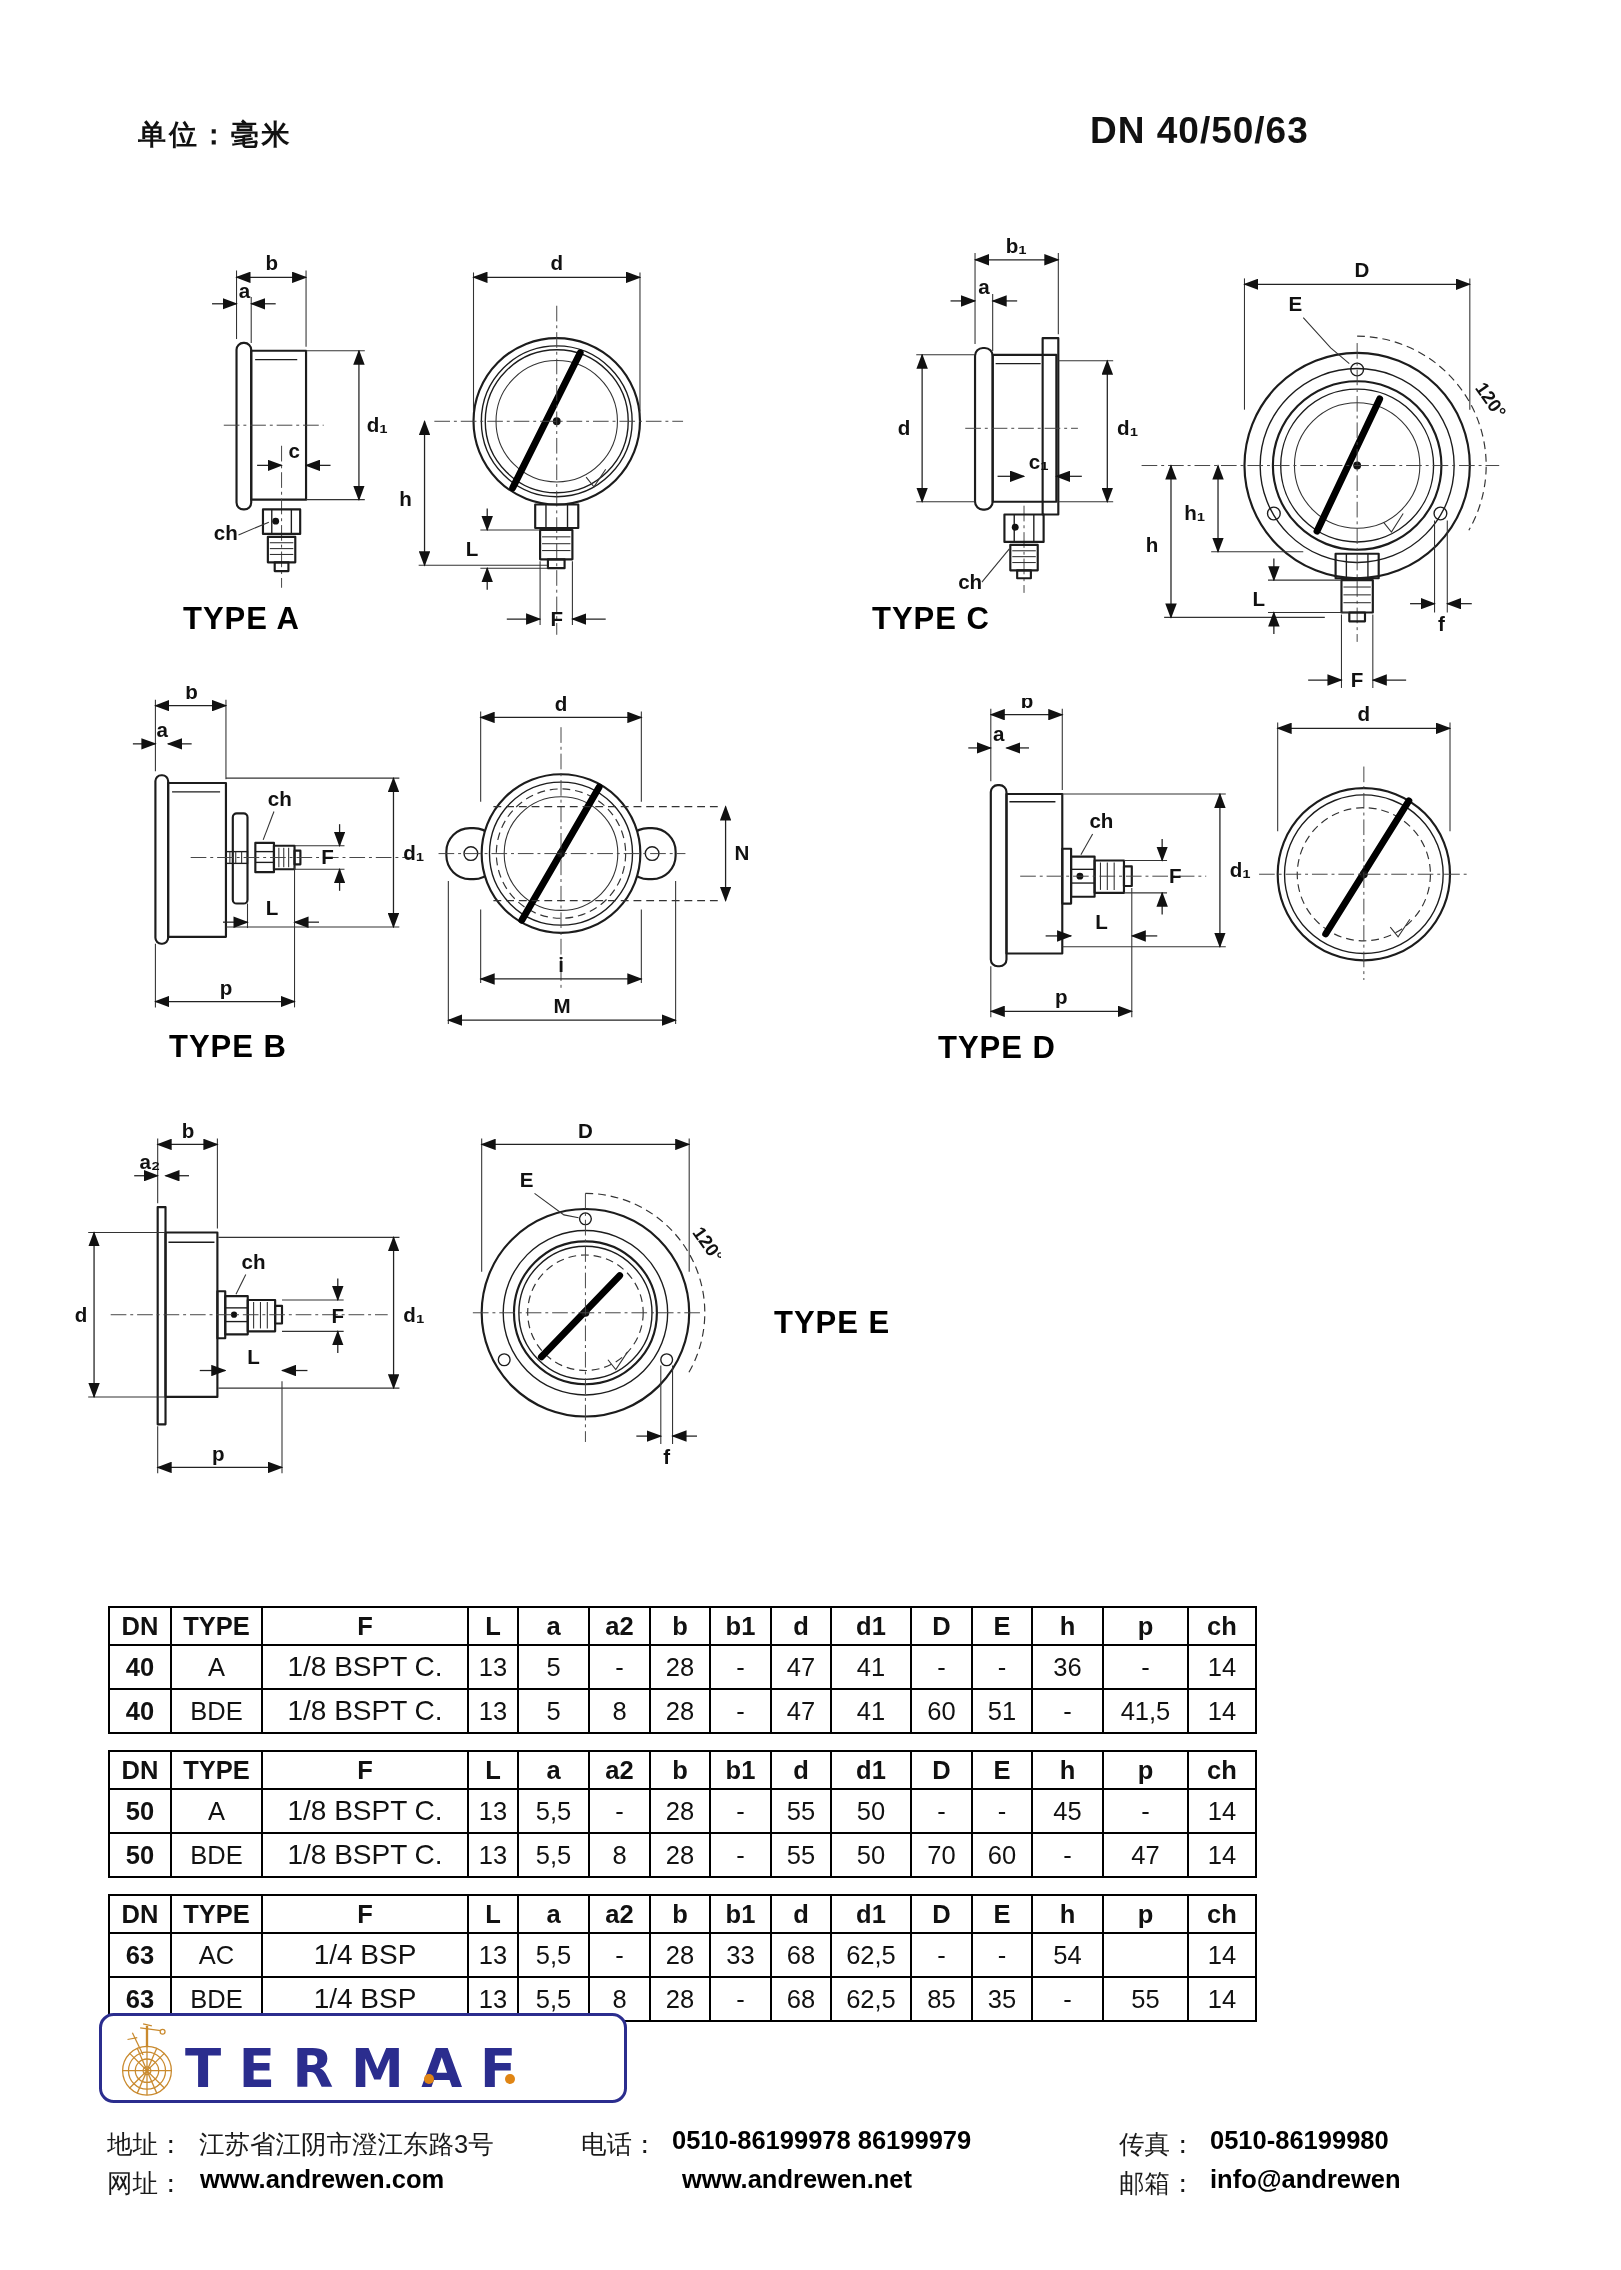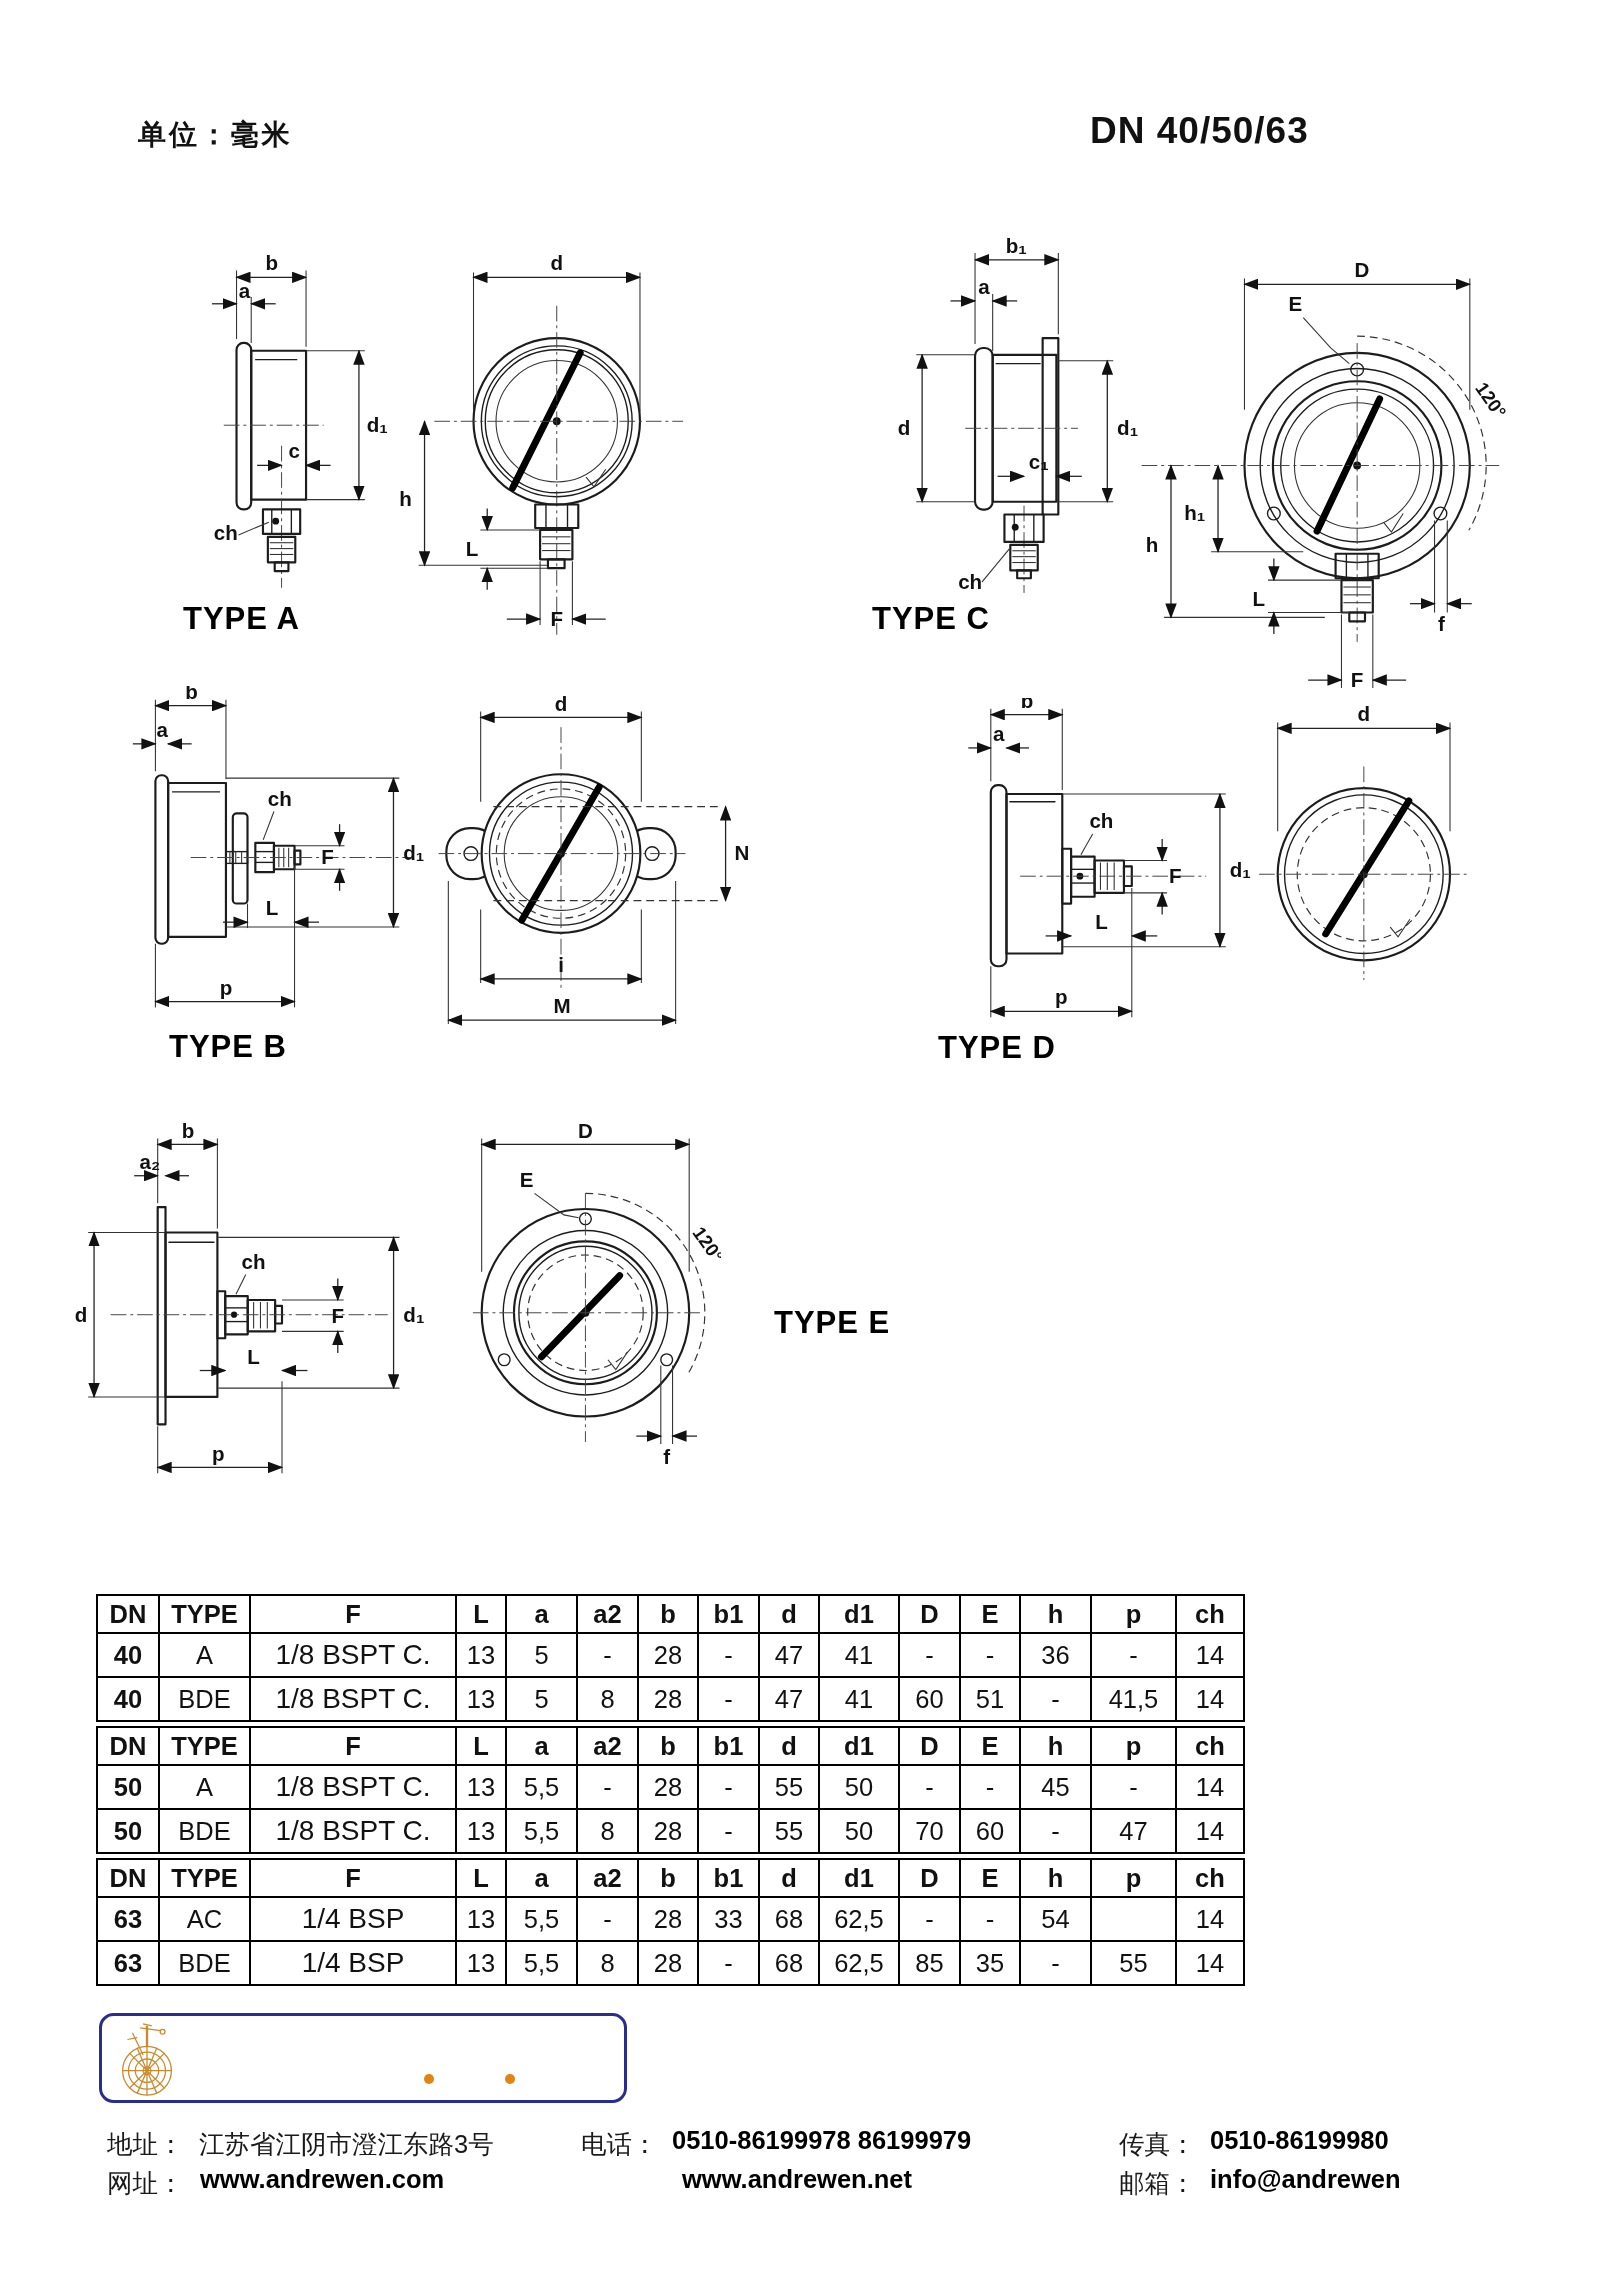--- a/index.html
+++ b/index.html
@@ -18,21 +18,21 @@
   svg .dim{stroke:#222;stroke-width:1.3;fill:none;}
   svg .cl{stroke:#444;stroke-width:1;fill:none;stroke-dasharray:16 4 3 4;}
   svg .dsh{stroke:#333;stroke-width:1.2;fill:none;stroke-dasharray:8 5;}
   svg .dl{font:bold 21px "Liberation Sans",sans-serif;fill:#111;}
   svg .dls{font:bold 19px "Liberation Sans",sans-serif;fill:#111;}
   svg .needle{stroke:#000;stroke-width:7;stroke-linecap:round;}
   svg .wfill{fill:#fff;}
   svg .blk{fill:#111;}
 
   #tablewrap{position:absolute;left:92px;top:1590px;width:1145px;}
-  table.dim-table{border-collapse:collapse;table-layout:fixed;width:1145px;border:2.9px solid #000;margin:4px;}
+  table.dim-table{border-collapse:collapse;table-layout:fixed;width:1145px;border:2.9px solid #000;margin:16px;}
   table.dim-table th,table.dim-table td{border:2px solid #000;text-align:center;vertical-align:middle;padding:0;overflow:hidden;white-space:nowrap;}
   table.dim-table th{height:36px;font-size:25.5px;font-weight:bold;}
   table.dim-table td{height:42px;font-size:25.5px;font-weight:normal;}
   table.dim-table td.c-dn{font-weight:bold;}
   table.dim-table td.c-f{font-size:28px;}
 
   .logo-box{position:absolute;left:99px;top:2013px;width:528px;height:90px;border:3.9px solid #2b2d8e;border-radius:14.7px;background:#fff;box-sizing:border-box;}
   .logo-text{position:absolute;left:83px;top:21.6px;font-size:53px;font-weight:bold;letter-spacing:17.6px;color:#2b2d8e;font-family:"DejaVu Sans",sans-serif;}
   .logo-dot{position:absolute;width:9.8px;height:9.8px;border-radius:50%;background:#e08514;}
   .company{position:absolute;left:686px;top:2077px;font-size:31px;font-weight:bold;letter-spacing:15.7px;color:#000;}
@@ -673,20 +673,21 @@
         <line x1="30" y1="31" x2="50" y2="77"></line>
           <line x1="50" y1="31" x2="30" y2="77"></line>
         <line x1="40" y1="8" x2="40" y2="30" stroke-width="2.4"></line>
         <line x1="33" y1="10" x2="54" y2="13"></line>
         <line x1="25" y1="15" x2="36" y2="38"></line>
         <circle cx="56" cy="14" r="2.5"></circle>
         <line x1="36" y1="6" x2="45" y2="8"></line>
         <line x1="20" y1="22" x2="30" y2="20"></line>
       </g>
     </svg>
+    <div class="logo-text">TERMAF</div>
     <div class="logo-dot" style="left:322px;top:58px"></div>
     <div class="logo-dot" style="left:403px;top:58px"></div>
   </div>
 
 
   <div class="contact" style="left:107px;top:2127px">地址：</div>
   <div class="contact" style="left:199px;top:2127px">江苏省江阴市澄江东路3号</div>
   <div class="contact" style="left:581px;top:2127px">电话：</div>
   <div class="contact val" style="left:672px;top:2126px">0510-86199978  86199979</div>
   <div class="contact" style="left:1119px;top:2127px">传真：</div>

